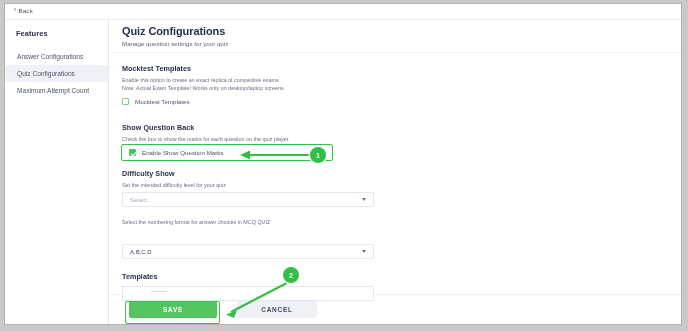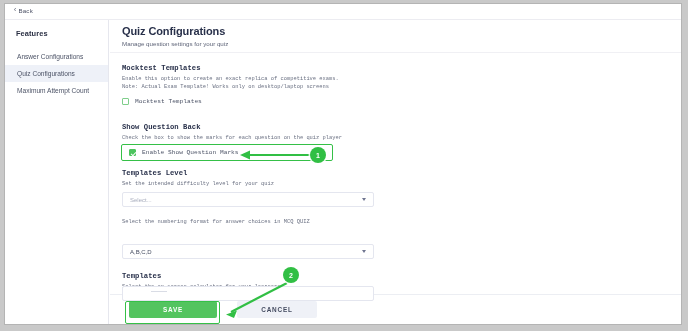--- a/index.html
+++ b/index.html
@@ -58,21 +58,21 @@
     position:absolute;left:12px;top:5px;
     font-size:11px;font-weight:bold;color:#28304a;letter-spacing:-.1px;
   }
   .page-sub{
     position:absolute;left:12px;top:20px;
     font-size:6.2px;color:#5e6478;
   }
   .divider{
     position:absolute;left:0;top:32px;width:100%;height:1px;background:#f0f0f4;
   }
-  .section{position:absolute;left:12px;font-family:Liberation Mono, monospace;}
+  .section{position:absolute;left:12px;}
   .sec-title{
     font-size:7.2px;font-weight:bold;color:#28304a;letter-spacing:.05px;
     margin:0 0 3px 0;
   }
   .sec-desc{
     font-size:5.4px;color:#6b7183;line-height:8px;margin:0;
   }
   
   .cb-row{display:flex;align-items:center;gap:6px;}
   .cb{
@@ -195,21 +195,21 @@
       <div class="sec-title">Show Question Back</div>
       <div class="sec-desc">Check the box to show the marks for each question on the quiz player</div>
     </div>
     <div class="section cb-row" style="top:129px;padding-left:7px;">
       <span class="cb checked"></span>
       <span class="cb-label">Enable Show Question Marks</span>
     </div>
     <div class="hl-box" style="left:11px;top:124px;width:212px;height:17px;"></div>
 
     <div class="section" style="top:149px;">
-      <div class="sec-title">Templates Level</div>
+      <div class="sec-title">Difficulty Show</div>
       <div class="sec-desc">Set the intended difficulty level for your quiz</div>
     </div>
     <div class="select" style="top:172px;">
       <span class="val ph">Select...</span>
       <span class="caret"></span>
     </div>
 
     <div class="section" style="top:198px;">
       <div class="sec-desc">Select the numbering format for answer choices in MCQ QUIZ</div>
     </div>

